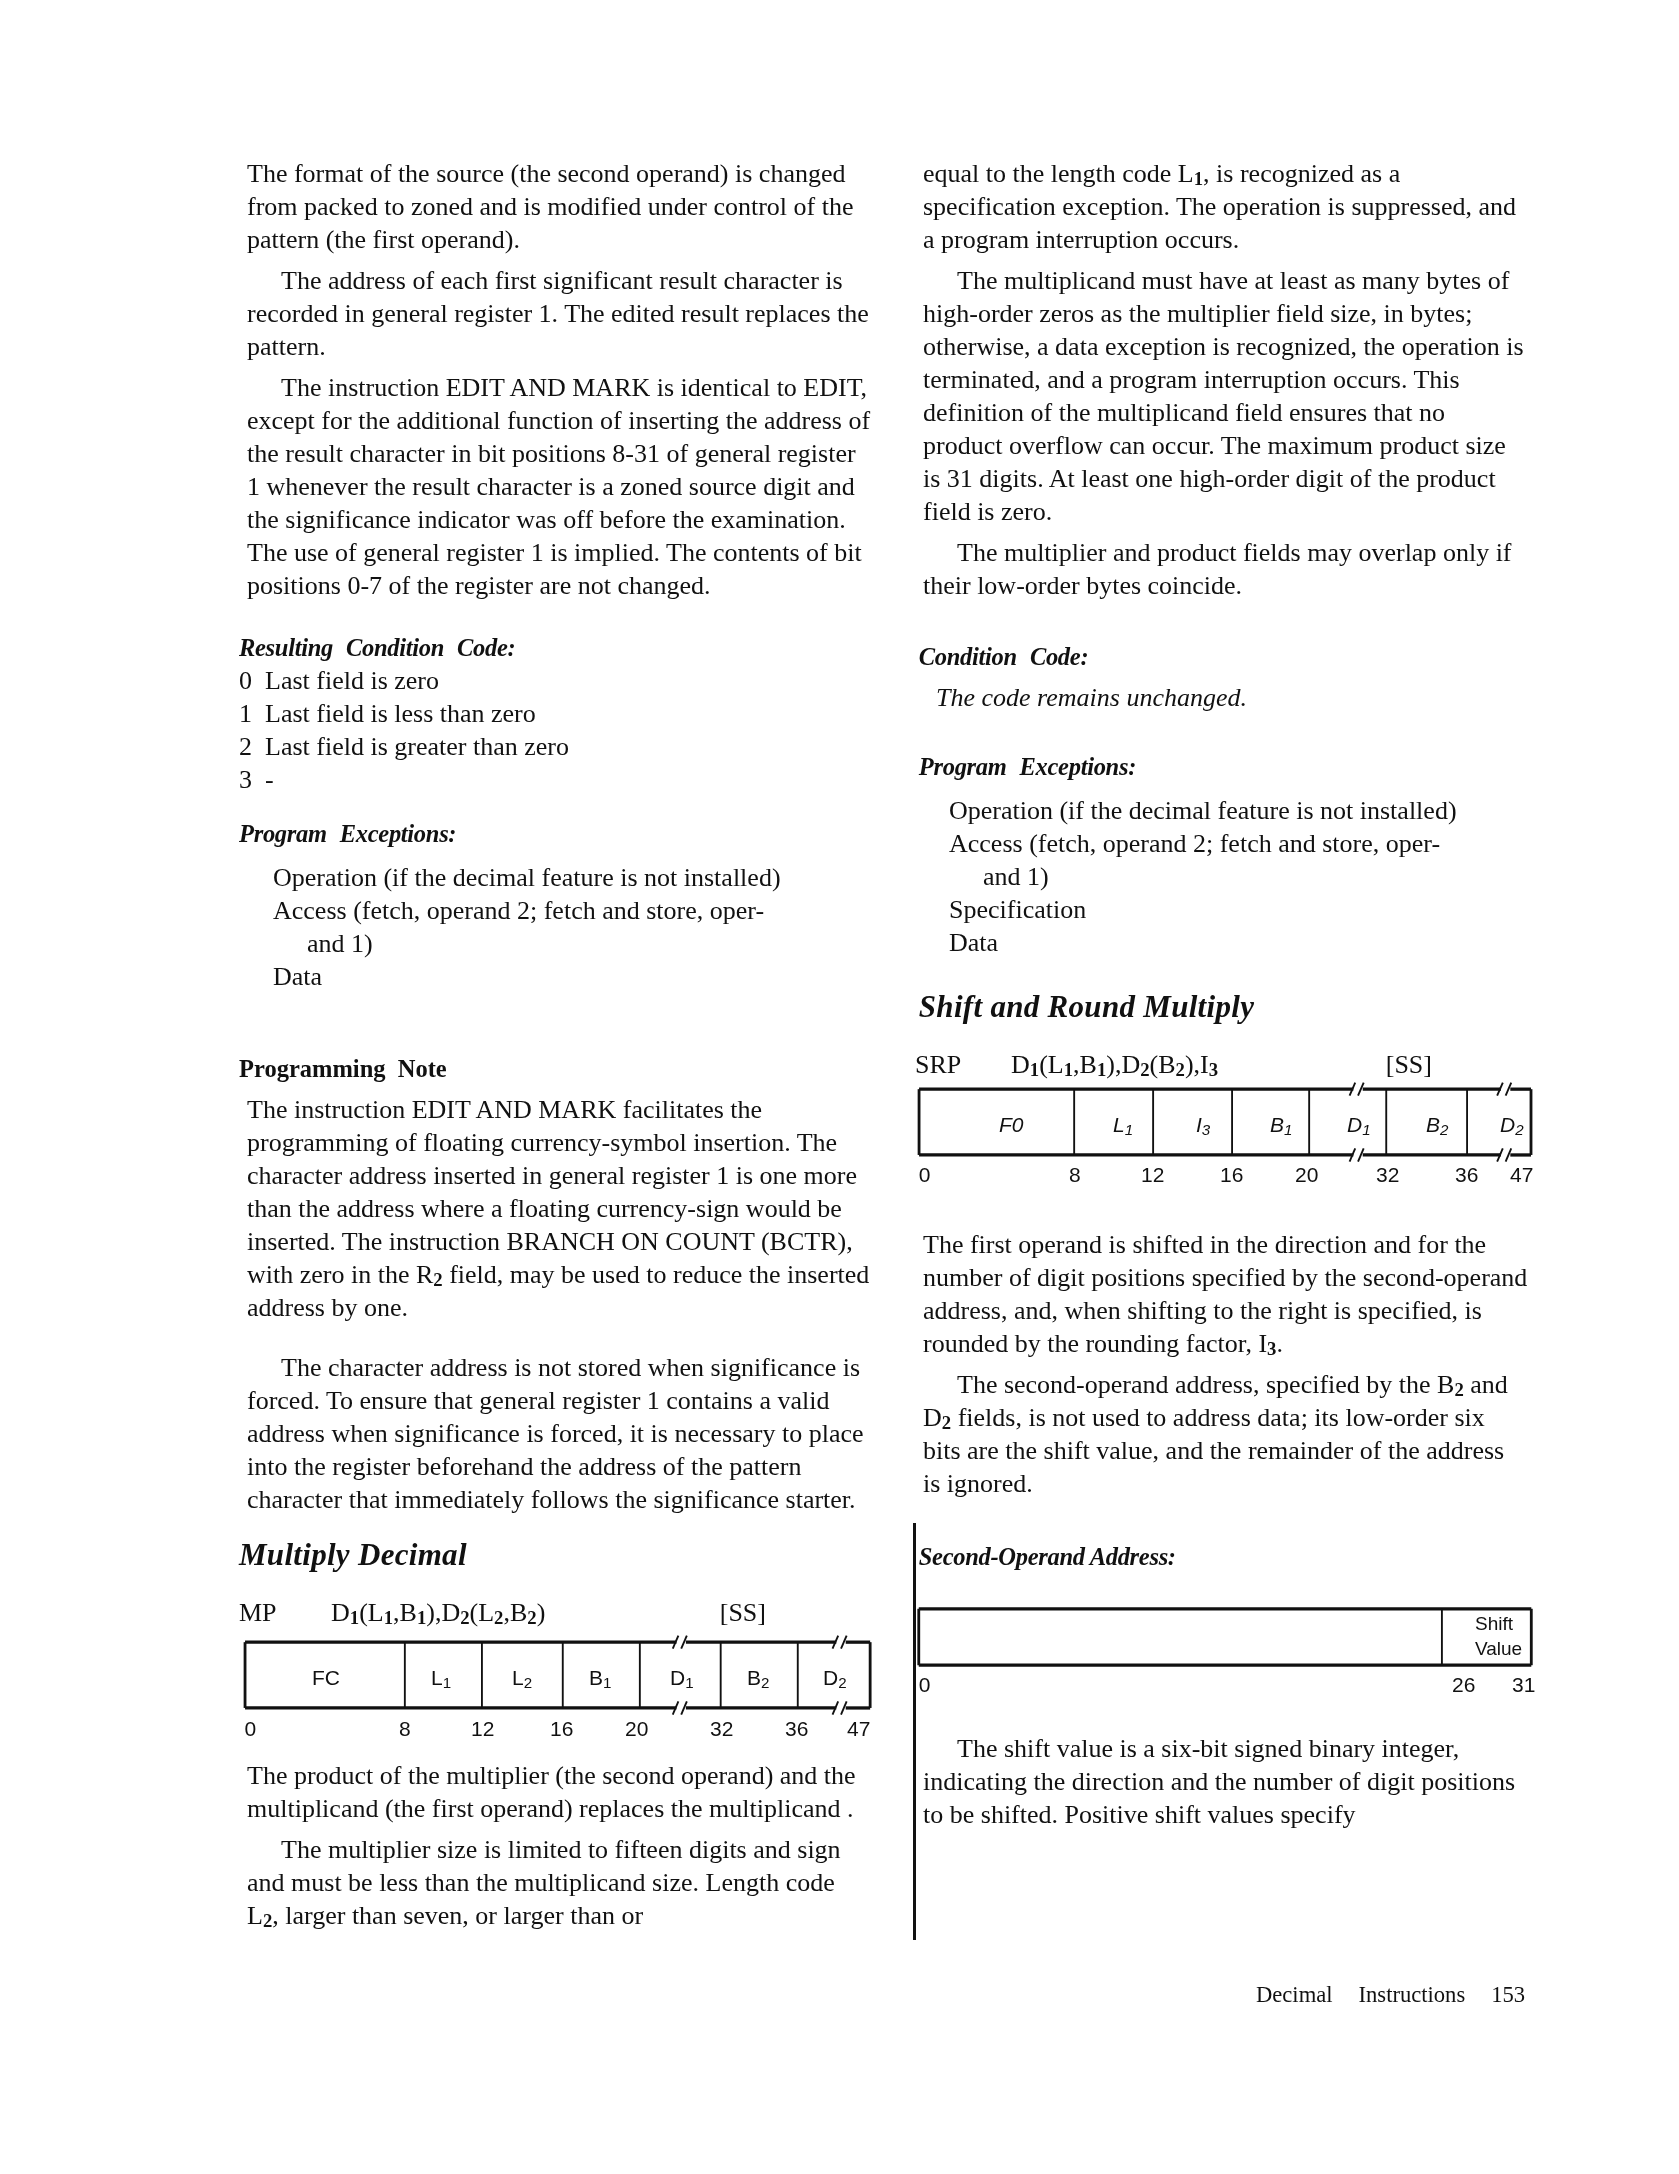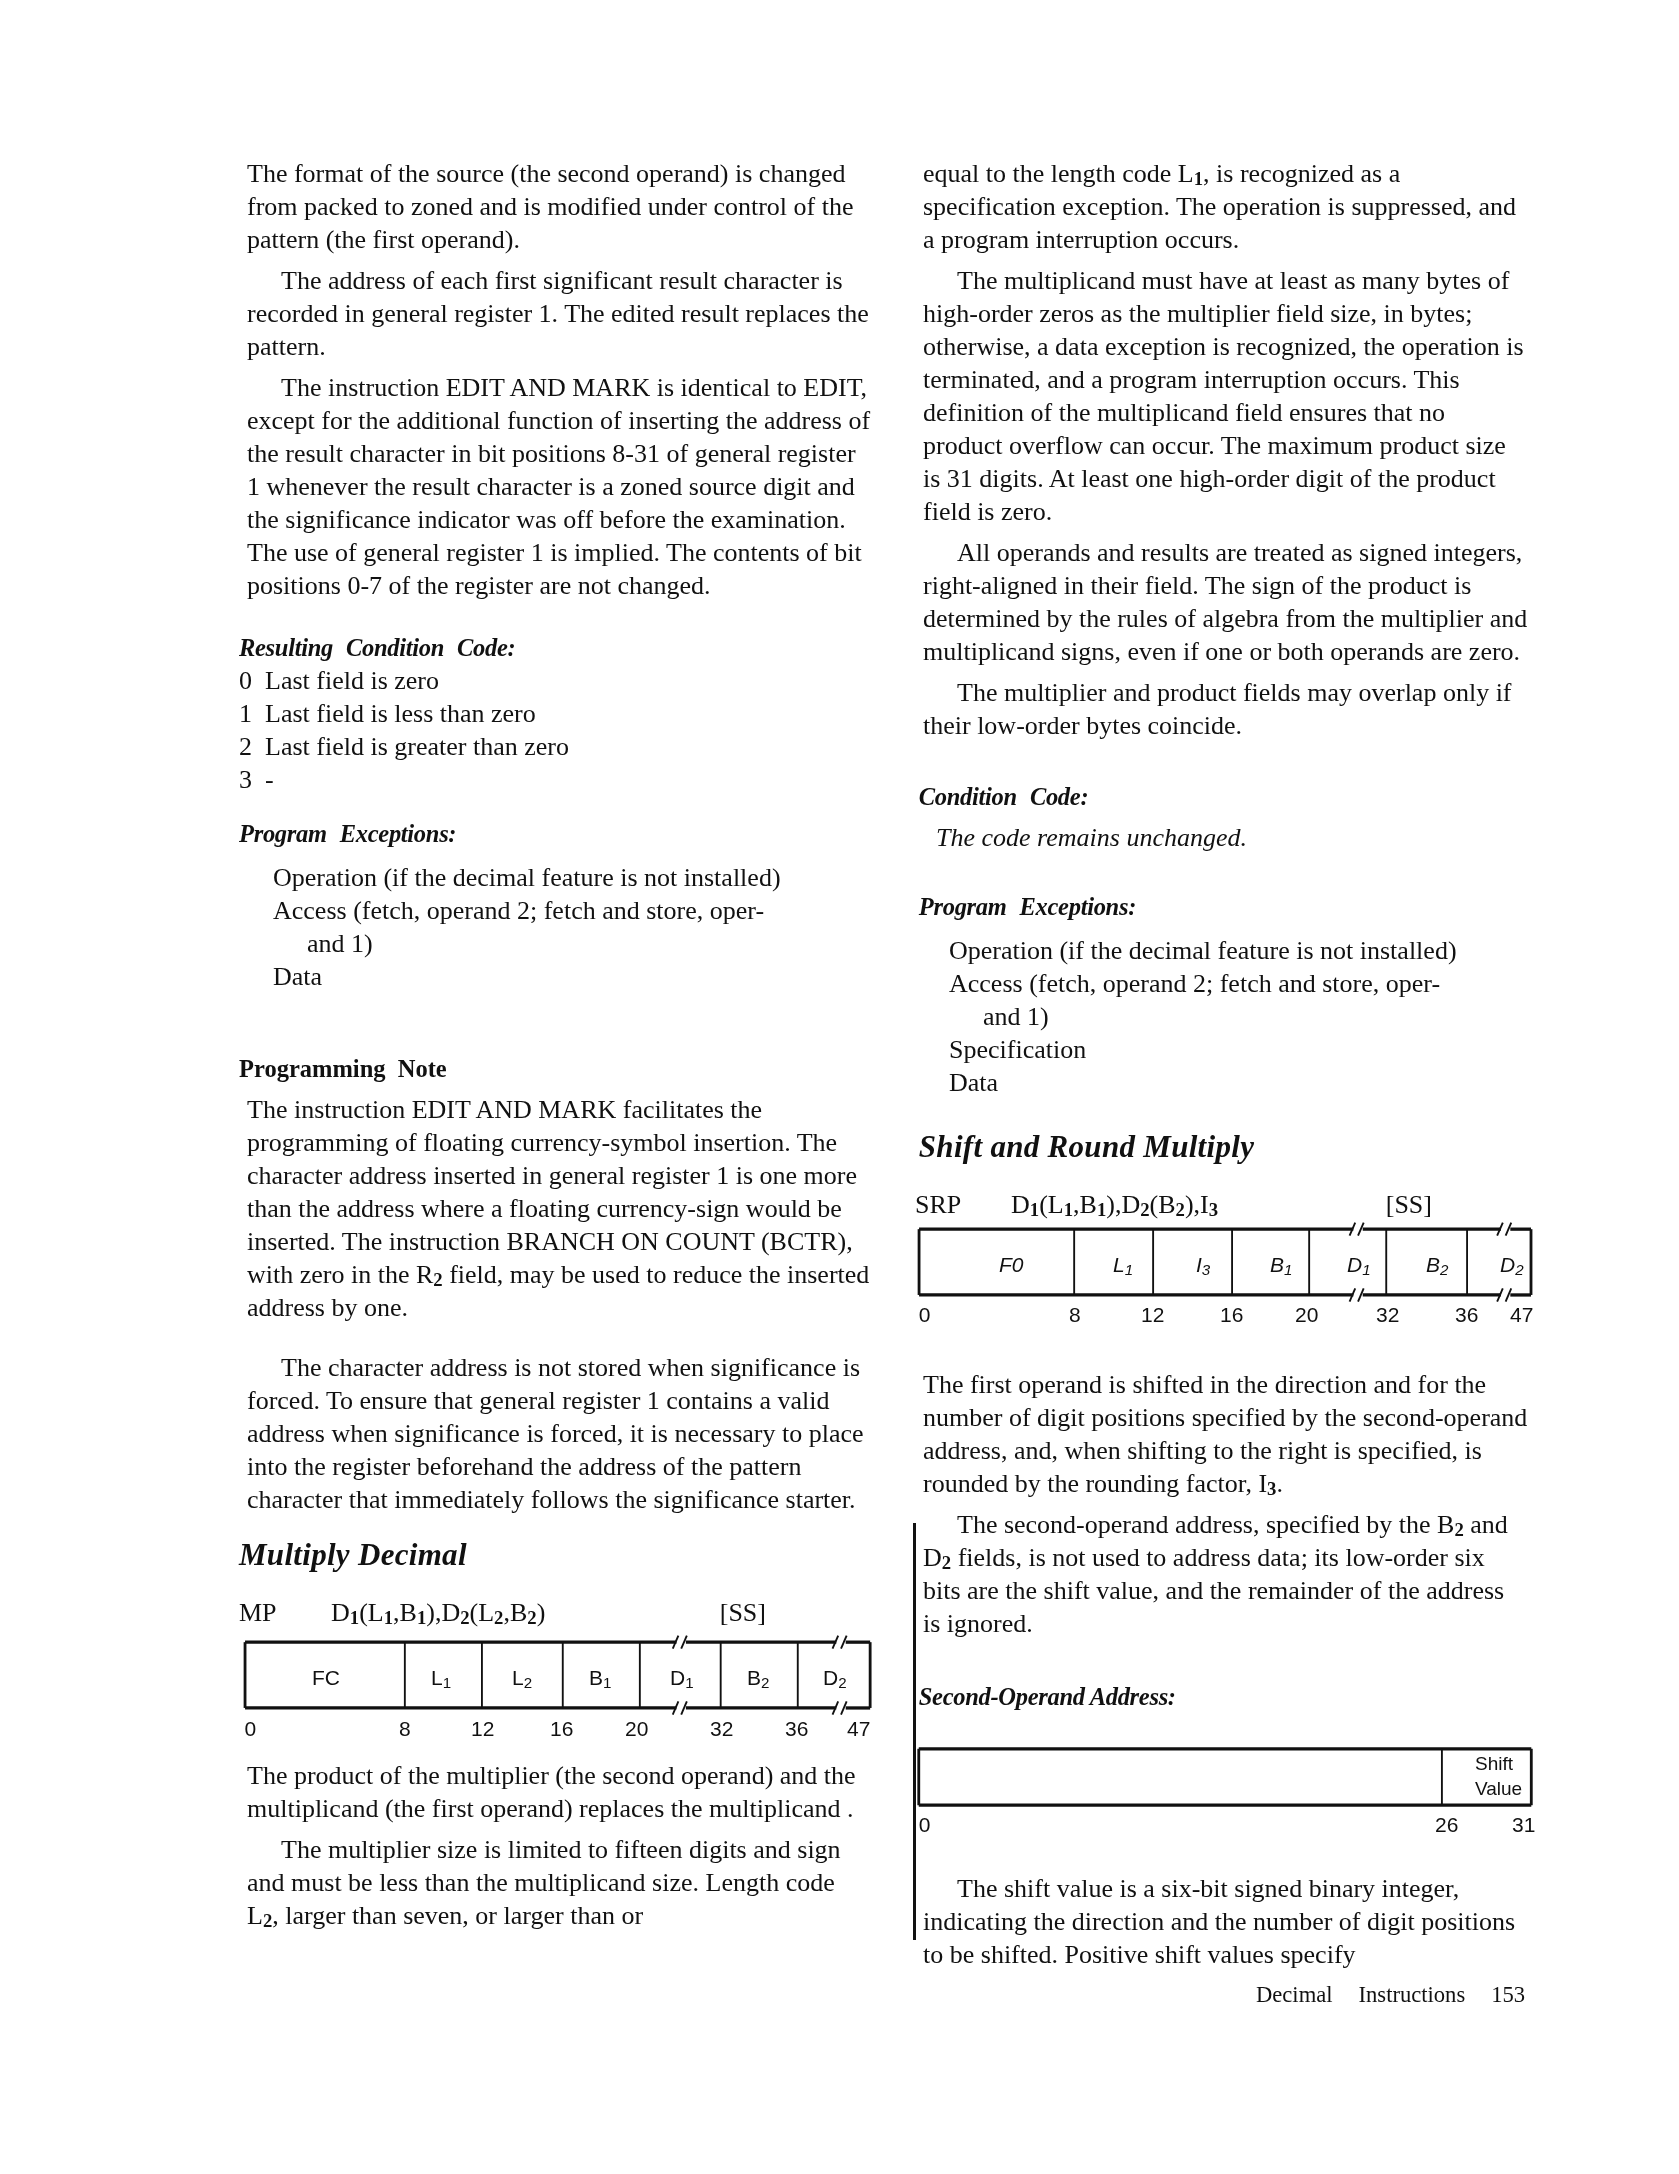--- a/index.html
+++ b/index.html
@@ -141,21 +141,20 @@
     </div>
 
     <div class="gap-s"></div>
     <p>The product of the multiplier (the second operand) and the multiplicand (the first operand) replaces the multiplicand .</p>
     <p class="indent"><span>The multiplier size is limited to fifteen digits and sign and must be less than the multiplicand size. Length code L</span><sub>2</sub><span>, larger than seven, or larger than or</span></p>
   </div>
 
   <div class="col col-right">
     <p><span>equal to the length code L</span><sub>1</sub><span>, is recognized as a specification exception. The operation is suppressed, and a program interruption occurs.</span></p>
     <p class="indent">The multiplicand must have at least as many bytes of high-order zeros as the multiplier field size, in bytes; otherwise, a data exception is recognized, the operation is terminated, and a program interruption occurs.  This definition of the multiplicand field ensures that no product overflow can occur.  The maximum product size is 31 digits. At least one high-order digit of the product field is zero.</p>
-    <p class="indent">All operands and results are treated as signed integers, right-aligned in their field. The sign of the product is determined by the rules of algebra from the multiplier and multiplicand signs, even if one or both operands are zero.</p>
     <p class="indent">The multiplier and product fields may overlap only if their low-order bytes coincide.</p>
 
     <div class="gap" style="height:30px;"></div>
     <div class="hd-italic" style="padding-left:3.8px;">
       <span>Condition</span><span>Code:</span>
     </div>
     <p style="padding-left:13px;font-style:italic;">The code remains unchanged.</p>
 
     <div class="gap" style="height:28px;"></div>
     <div class="hd-italic" style="padding-left:3.8px;">
@@ -247,21 +246,21 @@
       </svg>
       <div class="diag-text" style="position:absolute;left:0;top:0;width:621px;height:68px;font-size:19px;line-height:25.4px;">
         <div style="position:absolute;left:548px;top:7.5px;margin-left:12px;">
           <div>Shift</div>
           <div>Value</div>
         </div>
       </div>
     </div>
     <div class="diag-text" style="position:relative;height:28px;font-size:21px;margin-top:-3.8px;">
       <span style="position:absolute;left:3.8px;top:0;">0</span>
-      <span style="position:absolute;left:520px;top:0;">26</span>
+      <span style="position:absolute;left:537px;top:0;">26</span>
       <span style="position:absolute;left:597px;top:0;">31</span>
     </div>
 
     <div class="gap" style="height:28px;"></div>
     <p class="indent">The shift value is a six-bit signed binary integer, indicating the direction and the number of digit positions to be shifted.  Positive shift values specify</p>
   </div>
 
   <div class="change-bar"></div>
 
   <div class="footer">

